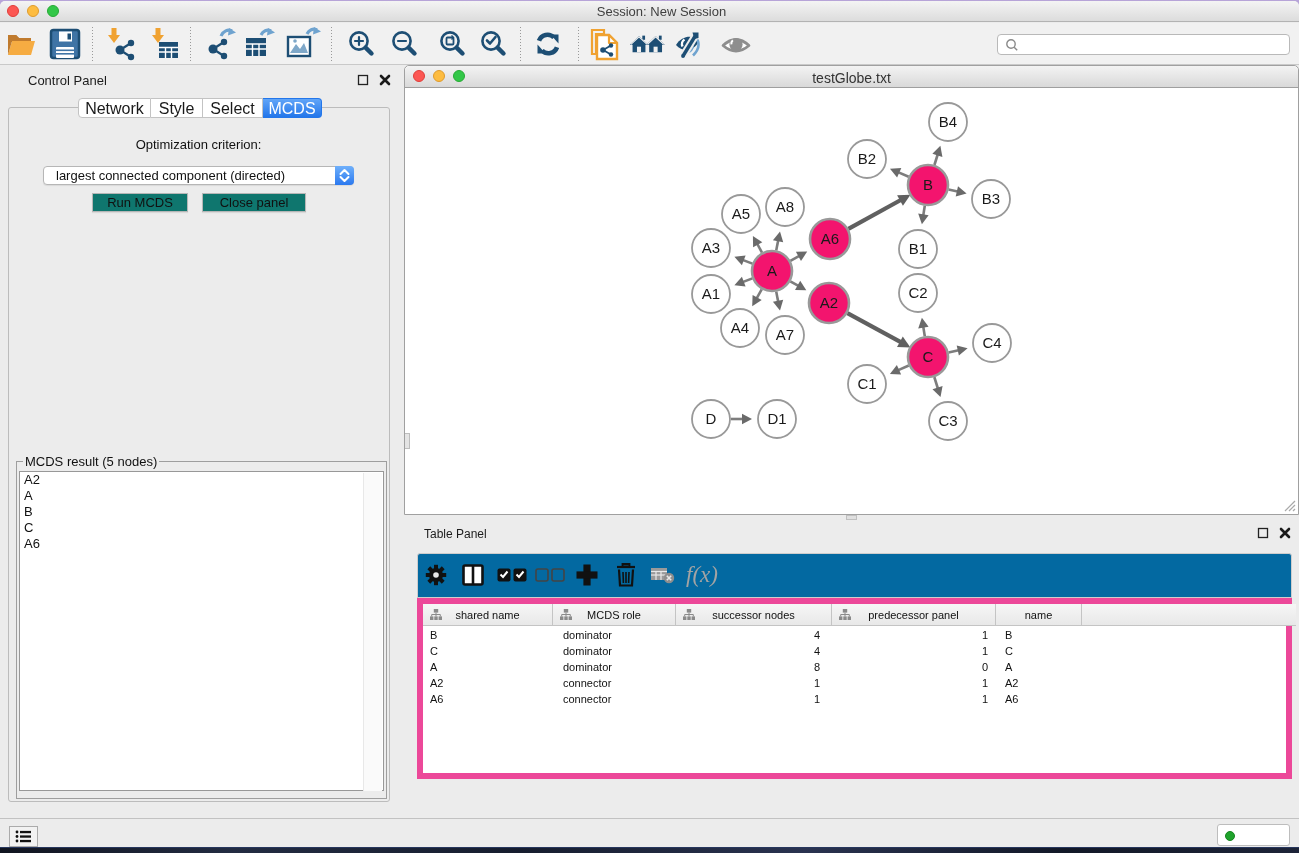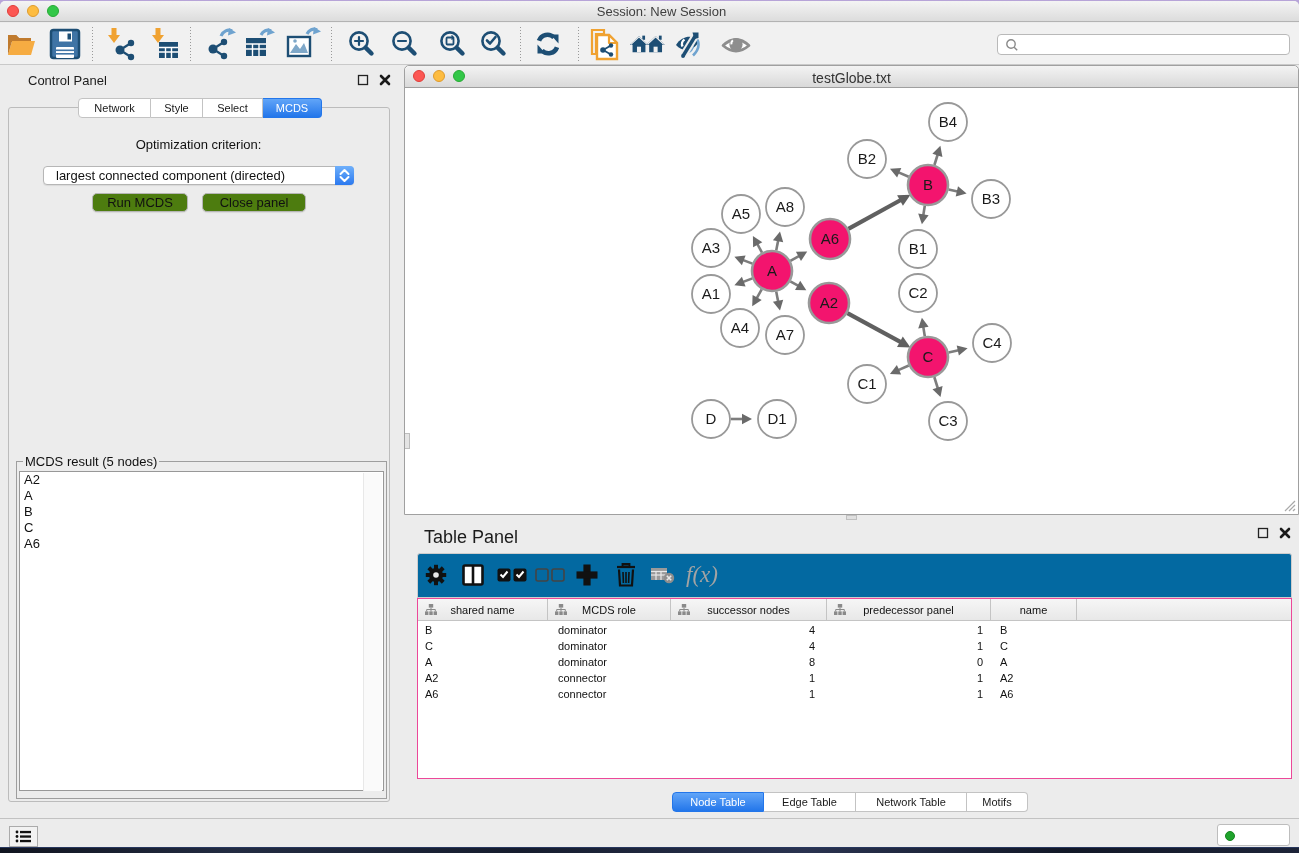--- a/index.html
+++ b/index.html
@@ -17,49 +17,49 @@
 
 #toolbar { position:absolute; left:0; top:22px; width:1299px; height:42px; background:#f1f1f1; border-bottom:1px solid #c9c9c9; }
 .tsep { position:absolute; top:4px; height:34px; width:1px; background-image:linear-gradient(#9a9a9a 33%, rgba(0,0,0,0) 0%); background-size:1px 3px; }
 #searchbox { position:absolute; left:997px; top:11px; width:293px; height:21px; background:#fff; border:1px solid #b9b9b9; border-radius:4px; }
 
 #cpanel { position:absolute; left:0; top:64px; width:397px; height:753px; background:#ececec; }
 #cpanel .hdr { position:absolute; left:28px; top:8px; font-size:13px; color:#1c1c1c; }
 #cp-box { position:absolute; left:8px; top:42px; width:382px; height:695px; border:1px solid #bcbcbc; border-radius:3px; background:#ececec; }
 
 .segtabs { position:absolute; display:flex; height:20px; }
-.seg { height:20px; line-height:19px; font-size:11px; color:#1a1a1a; text-align:center; background:#fff; border:1px solid #c3c3c3; border-left:none; padding:0 0; }
+.seg { height:20px; line-height:19px; font-size:16px; color:#1a1a1a; text-align:center; background:#fff; border:1px solid #c3c3c3; border-left:none; padding:0 0; }
 .seg.first { border-left:1px solid #c3c3c3; border-radius:4px 0 0 4px; }
 .seg.last { border-radius:0 4px 4px 0; }
 .seg.sel { background:linear-gradient(#61a5f8,#2376ea); color:#fff; border-color:#2376ea; }
 #cptabs { left:78px; top:33px; }
 
 #optlabel { position:absolute; left:0; top:72px; width:397px; text-align:center; font-size:13px; color:#111; }
 #dropdown { position:absolute; left:43px; top:101px; width:311px; height:19px; background:#fff; border:1px solid #b6b6b6; border-radius:4px; font-size:13px; color:#111; line-height:17px; padding-left:12px; box-shadow:0 1px 1px rgba(0,0,0,0.08); }
 #dropbtn { position:absolute; right:-1px; top:-1px; width:19px; height:19px; border-radius:0 4px 4px 0; background:linear-gradient(#6fb0fb,#2b79ef); }
-.btn { position:absolute; height:19px; background:#4d7c0f; border:1px solid #b6b6b6; border-radius:5px; font-size:13px; color:#111; text-align:center; line-height:17px; box-shadow:0 1px 1px rgba(0,0,0,0.08); }
+.btn { position:absolute; height:19px; background:#0f766e; border:1px solid #b6b6b6; border-radius:0; font-size:13px; color:#111; text-align:center; line-height:17px; box-shadow:0 1px 1px rgba(0,0,0,0.08); }
 
 #mcdsbox { position:absolute; left:16px; top:396px; width:371px; height:338px; border:1px solid #9e9e9e; }
 #mcdsbox .legend { position:absolute; left:6px; top:-8px; background:#ececec; font-size:13px; color:#111; padding:0 2px; }
 #mcdslist { position:absolute; left:2px; top:9px; width:365px; height:320px; background:#fff; border:1px solid #989898; font-size:13px; color:#111; }
 #mcdslist .sb { position:absolute; right:1px; top:1px; width:19px; height:318px; background:#fafafa; border-left:1px solid #e8e8e8; }
 #mcdslist div.it { padding-left:4px; height:16px; line-height:16px; }
 
 #gwin { position:absolute; left:404px; top:64px; width:895px; height:450px; background:#fff; border:1px solid #a0a0a0; border-radius:5px 5px 0 0; }
 #gtitle { position:absolute; left:0; top:0; width:100%; height:22px; background:linear-gradient(#f3f3f3,#d9d9d9); border-bottom:1px solid #9f9f9f; border-radius:5px 5px 0 0; }
 #gtitle .ttl { position:absolute; top:4px; width:100%; text-align:center; font-size:14px; color:#333; }
 #gtitle .t1 { left:8px; background:#fc5753; border:0.5px solid #df3e3a; }
 #gtitle .t2 { left:28px; background:#fdbc40; border:0.5px solid #de9b2d; }
 #gtitle .t3 { left:48px; background:#33c748; border:0.5px solid #27aa35; }
 #gcanvas { position:absolute; left:0; top:23px; width:893px; height:425px; background:#fff; overflow:hidden; }
 
 #tpanel { position:absolute; left:404px; top:521px; width:895px; height:296px; }
-#tpanel .hdr { position:absolute; left:20px; top:5px; font-size:18px; color:#1c1c1c; }
+#tpanel .hdr { position:absolute; left:20px; top:5px; font-size:12px; color:#1c1c1c; }
 #ttoolbar { position:absolute; left:13px; top:31px; width:875px; height:45px; background:#0369a1; border:1px solid #cdcdcd; border-radius:3px 3px 0 0; }
-#ttable { position:absolute; left:13px; top:76px; width:875px; height:181px; background:#fff; border:1px solid #ec4899; }
+#ttable { position:absolute; left:13px; top:76px; width:875px; height:181px; background:#fff; border:6px solid #ec4899; }
 #thead { position:absolute; left:0; top:0; width:873px; height:22px; background:linear-gradient(#f6f6f6,#e8e8e8); border-bottom:1px solid #c4c4c4; font-size:11px; color:#111; }
 .th { position:absolute; top:0; height:22px; border-right:1px solid #c4c4c4; }
 .th span { position:absolute; top:5px; width:100%; text-align:center; }
 .trow { position:absolute; font-size:11px; color:#111; height:16px; line-height:16px; }
 
 #ttabs { left:268px; top:270px; }
 
 #statusbar { position:absolute; left:0; top:817px; width:1299px; height:30px; background:#ececec; border-top:1px solid #c2c2c2; }
 #listbtn { position:absolute; left:9px; top:7px; width:29px; height:21px; background:#f2f2f2; border:1px solid #ababab; }
 #membtn { position:absolute; right:9px; top:5px; width:73px; height:22px; background:#fff; border:1px solid #bdbdbd; border-radius:3px; font-size:11px; color:#111; }
@@ -544,26 +544,20 @@
 </div>
           <div class="trow" style="left:0;top:87px;width:873px">
 <span style="position:absolute;left:7px">A6</span>
 <span style="position:absolute;left:140px">connector</span>
 <span style="position:absolute;left:253px;width:144px;text-align:right">1</span>
 <span style="position:absolute;left:409px;width:156px;text-align:right">1</span>
 <span style="position:absolute;left:582px">A6</span>
 </div>
         </div>
     </div>
-    <div class="segtabs" id="ttabs">
-      <div class="seg first sel" style="width:92px">Node Table</div>
-      <div class="seg" style="width:92px">Edge Table</div>
-      <div class="seg" style="width:111px">Network Table</div>
-      <div class="seg last" style="width:61px">Motifs</div>
-    </div>
   </div>
 
   <div id="statusbar">
     <div id="listbtn">
       <svg width="27" height="19" viewBox="0 0 27 19">
           <g fill="#111">
             <circle cx="7" cy="5" r="1.4"></circle>
             <circle cx="7" cy="9.5" r="1.4"></circle>
             <circle cx="7" cy="14" r="1.4"></circle>
             <rect x="10" y="3.9" width="11" height="2.3"></rect>

